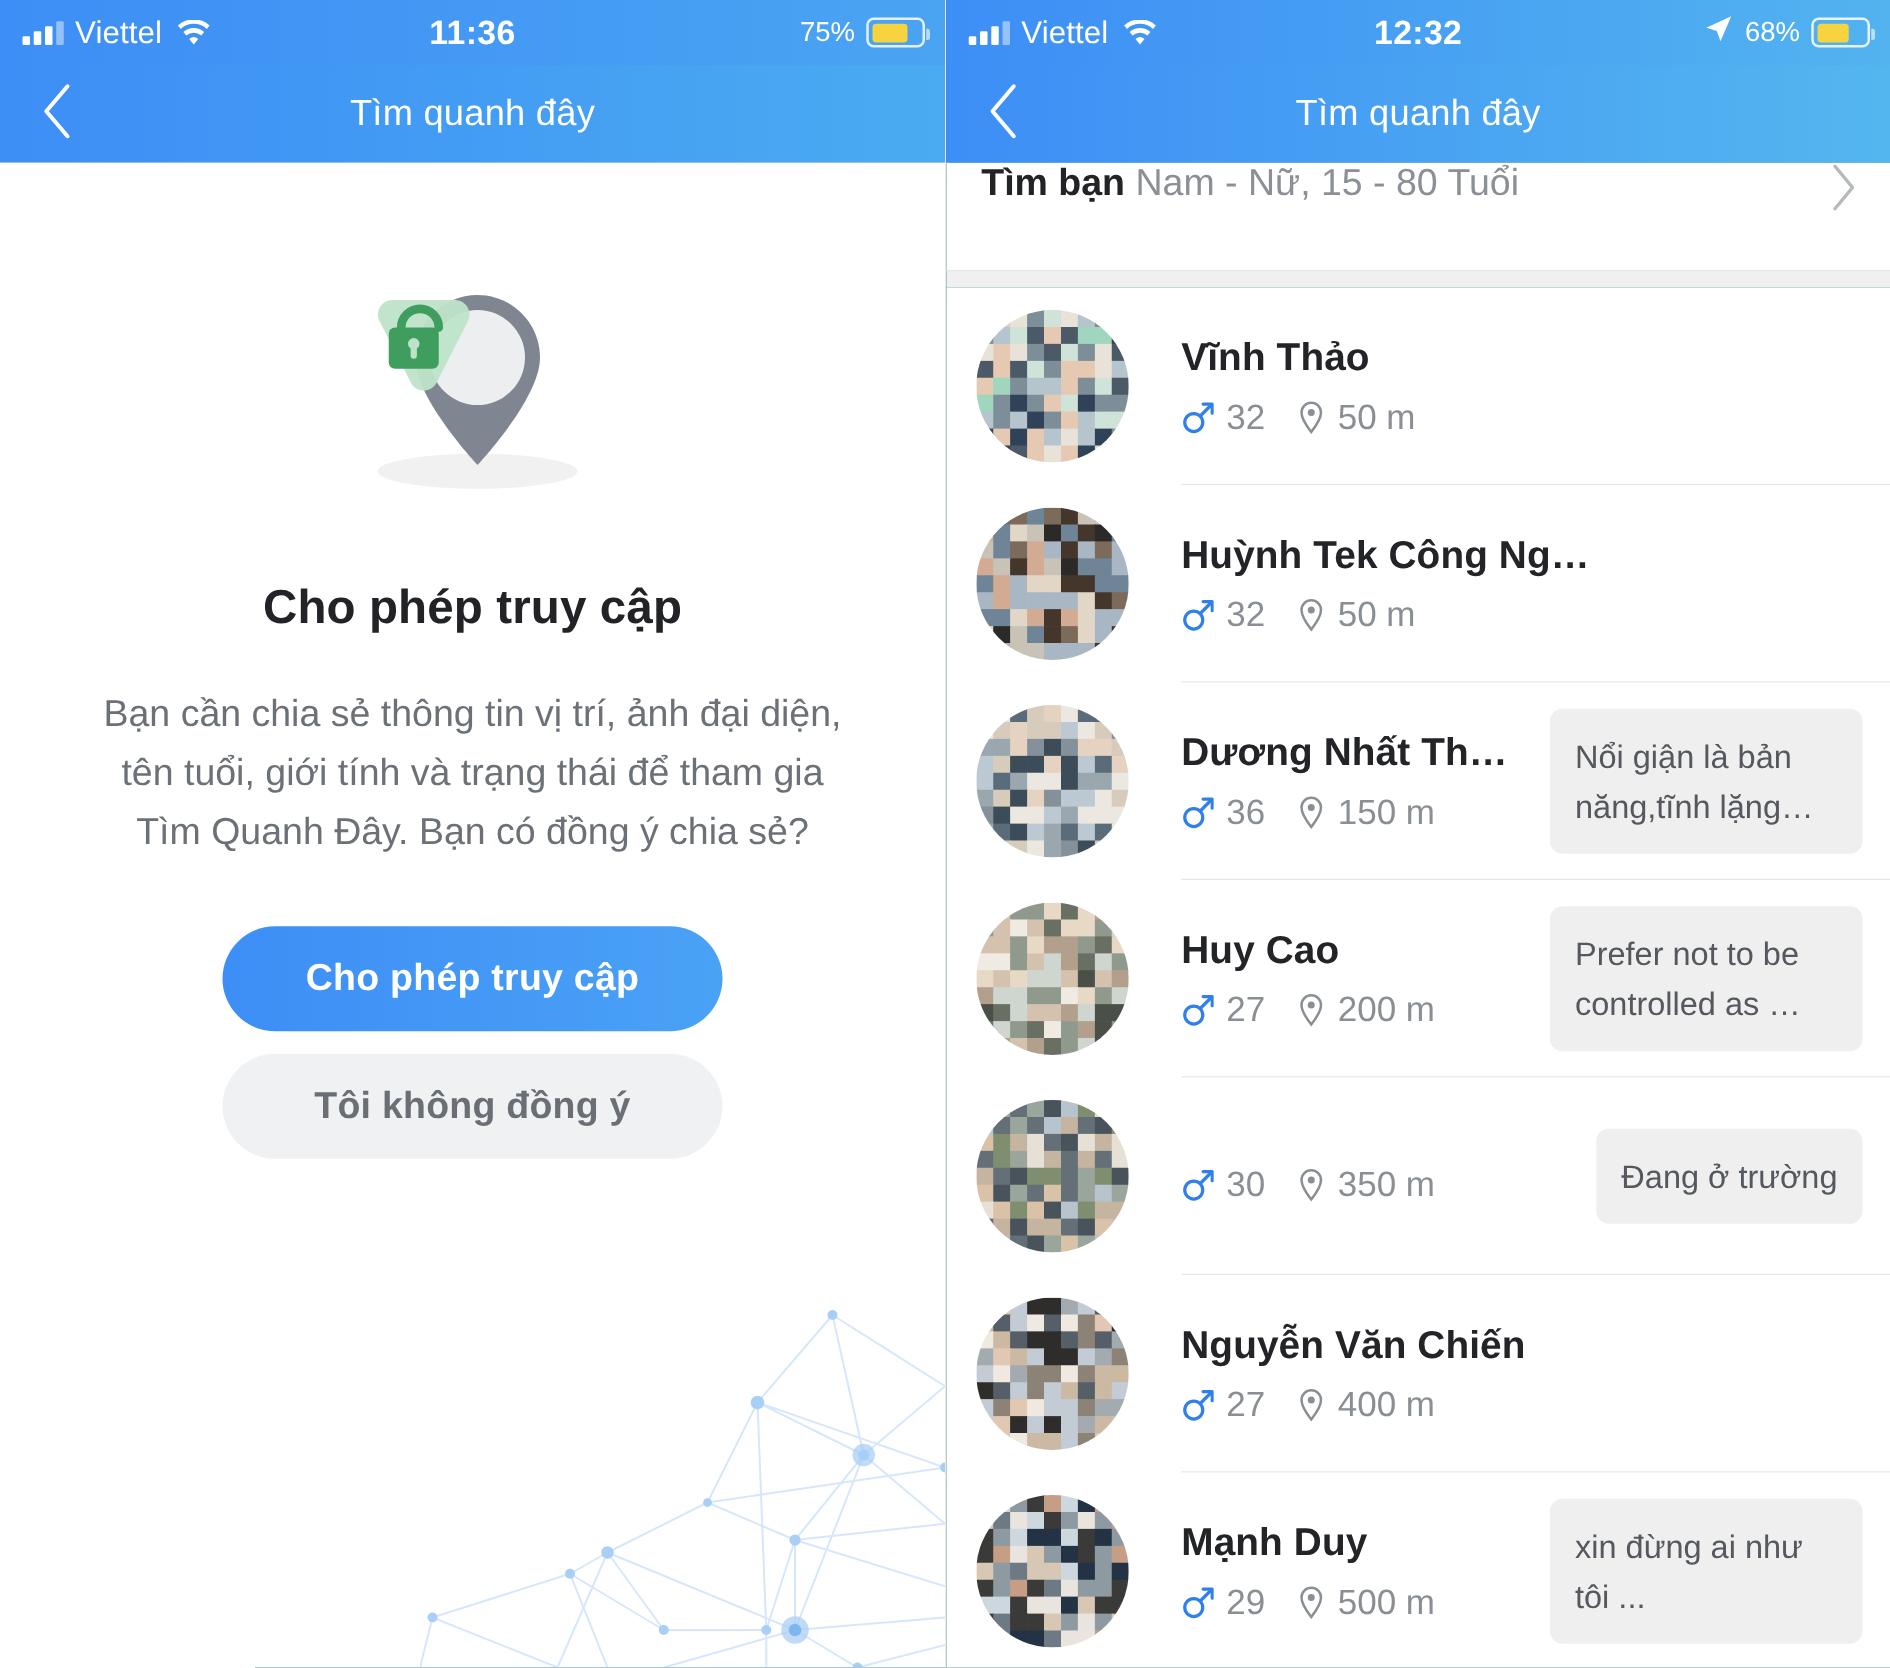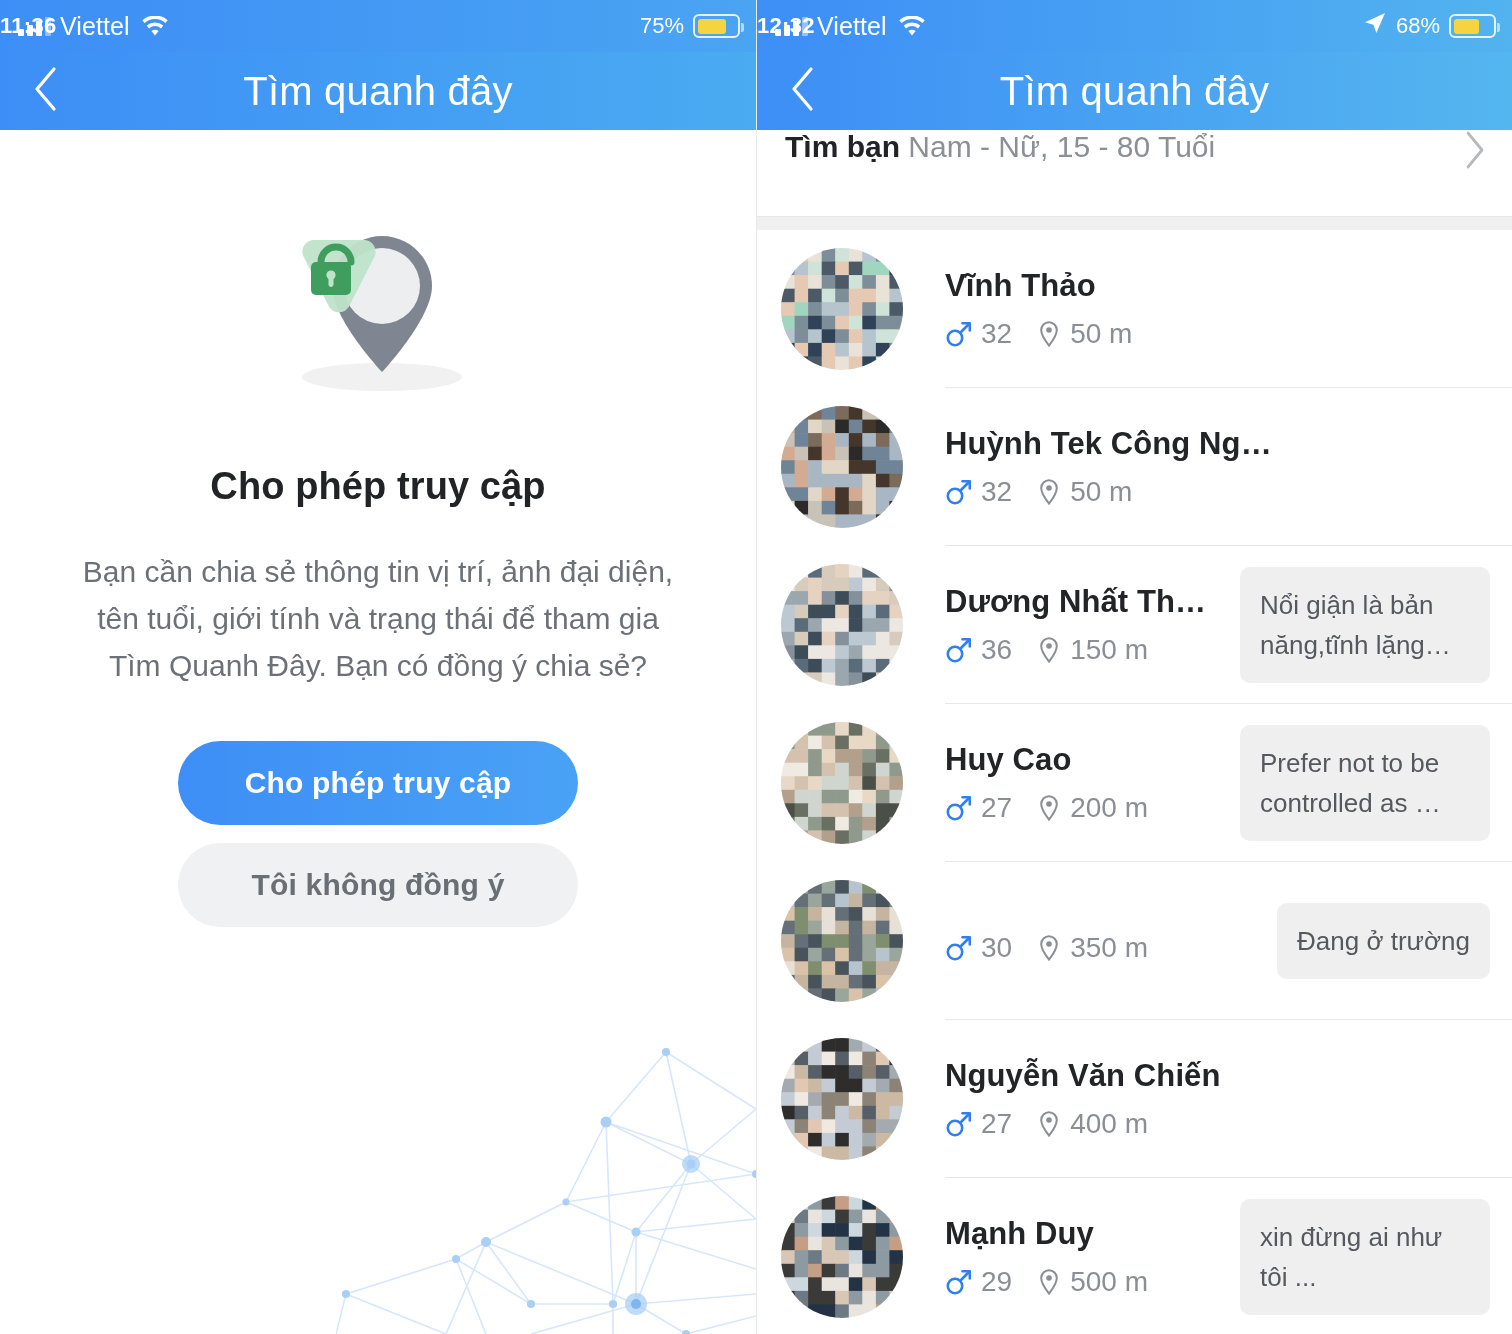--- a/index.html
+++ b/index.html
@@ -28,22 +28,22 @@
   .signal { display: flex; align-items: flex-end; gap: 3px; height: 20px; }
   .signal i { display: block; width: 6px; background: #ffffff; border-radius: 1px; }
   .signal i:nth-child(1) { height: 7px; }
   .signal i:nth-child(2) { height: 11px; }
   .signal i:nth-child(3) { height: 15px; }
   .signal i:nth-child(4) { height: 19px; background: rgba(255,255,255,0.45); }
   .carrier { font-size: 25px; letter-spacing: 0.1px; }
   .wifi { width: 28px; height: 21px; position: relative; margin-left: 2px; }
   .wifi svg { display: block; }
   .sb-time {
-    position: absolute; left: 0; right: 0; 
-    font-size: 22px; font-weight: 600; letter-spacing: 0.3px;
+    position: absolute; left: 0; right: 0; text-align: center;
+    font-size: 27px; font-weight: 600; letter-spacing: 0.3px;
   }
   .sb-right {
     margin-left: auto; padding-right: 16px;
     display: flex; align-items: center; gap: 9px;
     font-size: 22px;
   }
   .loc-arrow { display: block; }
   .battery { width: 47px; height: 24px; border: 2px solid rgba(255,255,255,0.85);
     border-radius: 6px; position: relative; padding: 2.5px; }
   .battery::after { content:""; position:absolute; right:-6px; top:7px; width:3px; height:9px;
@@ -53,21 +53,21 @@
   
   .navbar {
     height: 78px;
     background: linear-gradient(to right, #3d8ef6 0%, #4aabf1 100%);
     display: flex; align-items: center; position: relative;
   }
   .screen-right .navbar { background: linear-gradient(to right, #3d8ef6 0%, #54b6ef 100%); }
   .nav-back { width: 90px; height: 78px; display:flex; align-items:center; justify-content:center; }
   .nav-title {
     position:absolute; left:0; right:0; text-align:center;
-    color:#fff; font-size: 40px; font-weight: 400; letter-spacing: 0.2px;
+    color:#fff; font-size: 29px; font-weight: 400; letter-spacing: 0.2px;
   }
 
   
   .perm-body { position: relative; height: 1204px; background:#fff; }
   .perm-icon { display:flex; justify-content:center; padding-top: 92px; }
   .perm-title {
     text-align:center; margin-top: 68px;
     font-size: 38px; font-weight: 700; color: #222326; letter-spacing:0.1px;
   }
   .perm-desc {

